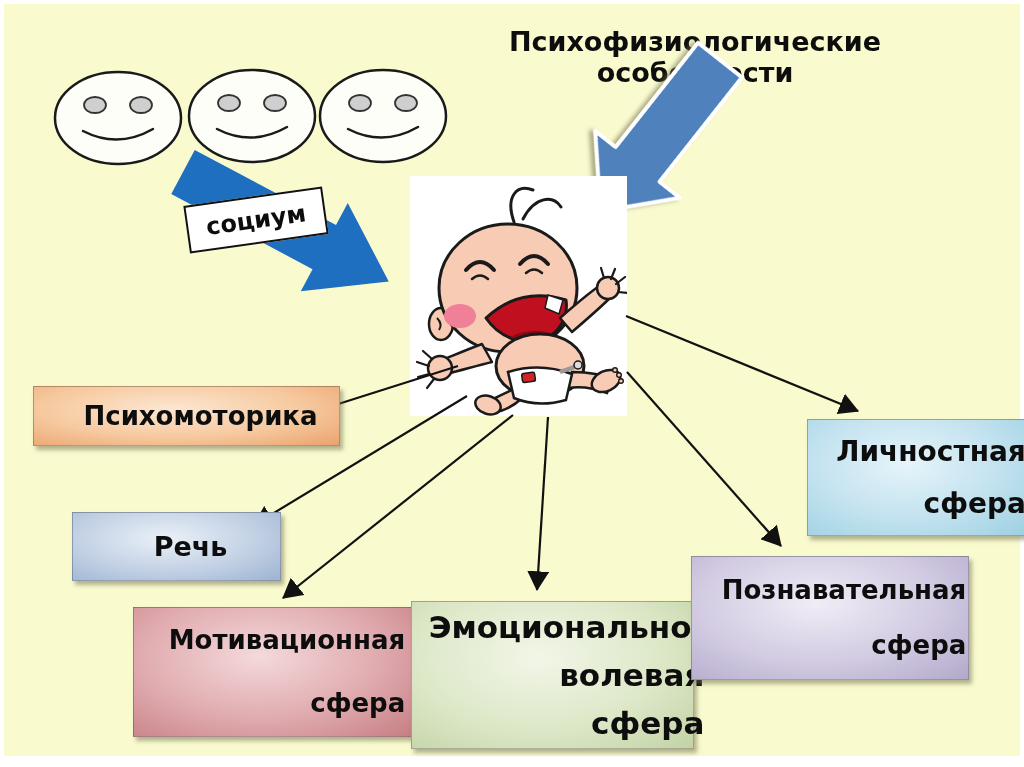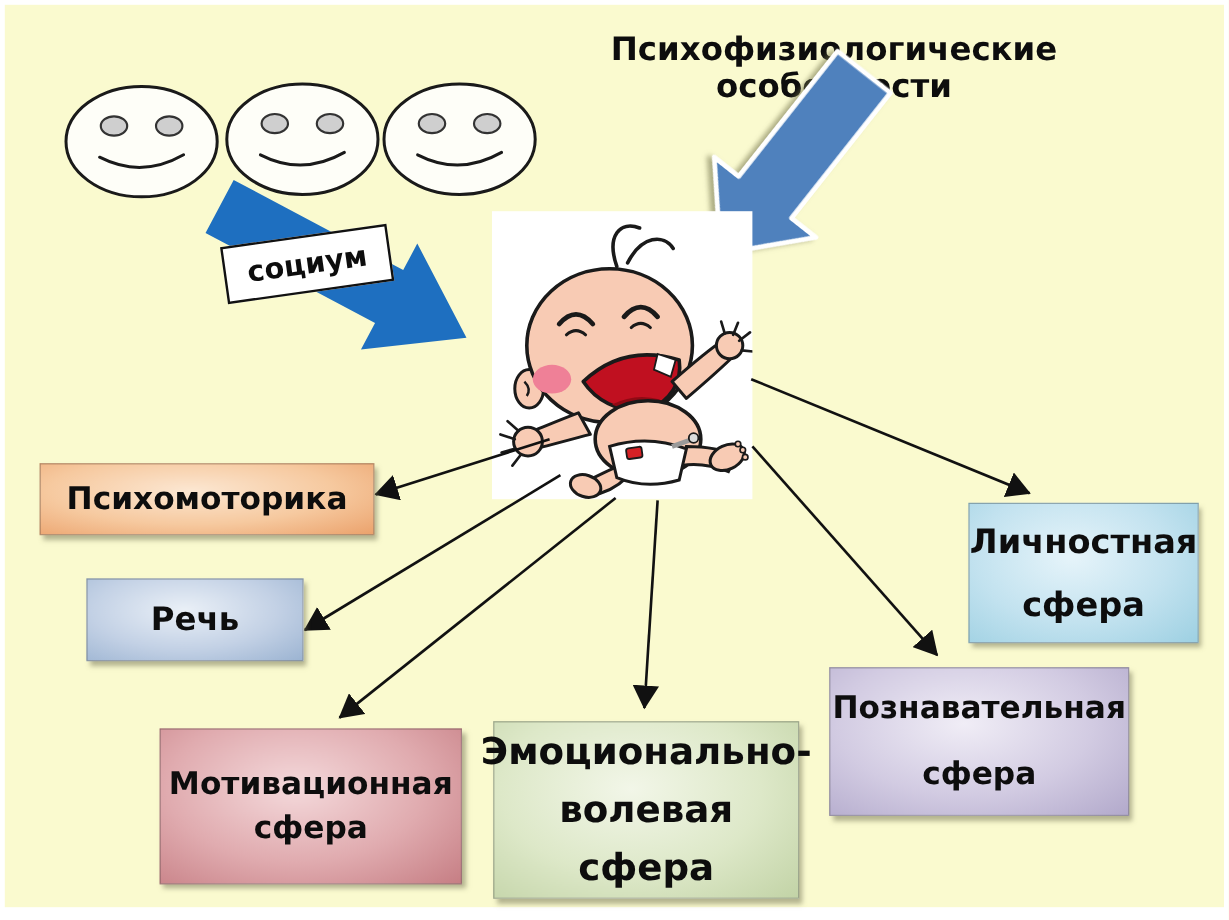--- a/index.html
+++ b/index.html
@@ -29,26 +29,26 @@
     display:flex;align-items:center;justify-content:center;
     font-size:24px;font-weight:bold;color:#0d0d0d;
   }
   .baby-frame{
     left:406px;top:172px;width:217px;height:240px;background:#ffffff;
   }
   .dbox{
     border:1px solid rgba(70,70,70,.35);
     box-shadow:3px 4px 4px rgba(110,110,80,.5);
     display:flex;align-items:center;justify-content:center;
-    text-align:center;white-space:pre-line;
-    font-weight:bold;color:#0d0d0d;font-size:26px;
+    text-align:right;white-space:pre-line;
+    font-weight:bold;color:#0d0d0d;font-size:26px;padding-left:28px;
   }
   .box-psy {left:29px; top:382px;width:277px;height:58px;}
-  .box-rech{left:68px; top:478px;width:179px;height:67px;font-size:27px;}
-  .box-mot {left:129px;top:603px;width:250px;height:128px;line-height:36px;}
+  .box-rech{left:68px; top:508px;width:179px;height:67px;font-size:27px;}
+  .box-mot {left:129px;top:603px;width:250px;height:128px;line-height:63px;}
   .box-emo {left:407px;top:597px;width:253px;height:146px;font-size:31px;line-height:48px;}
   .box-poz {left:687px;top:552px;width:248px;height:122px;line-height:55px;}
   .box-lich{left:803px;top:415px;width:190px;height:115px;font-size:28px;line-height:52px;}
   svg{display:block;}
   .shadowed{filter:drop-shadow(3px 3px 2px rgba(110,110,70,.55));}
 </style>
 </head>
 <body>
 
 <div class="slide" style="background: rgb(250, 250, 207);">

